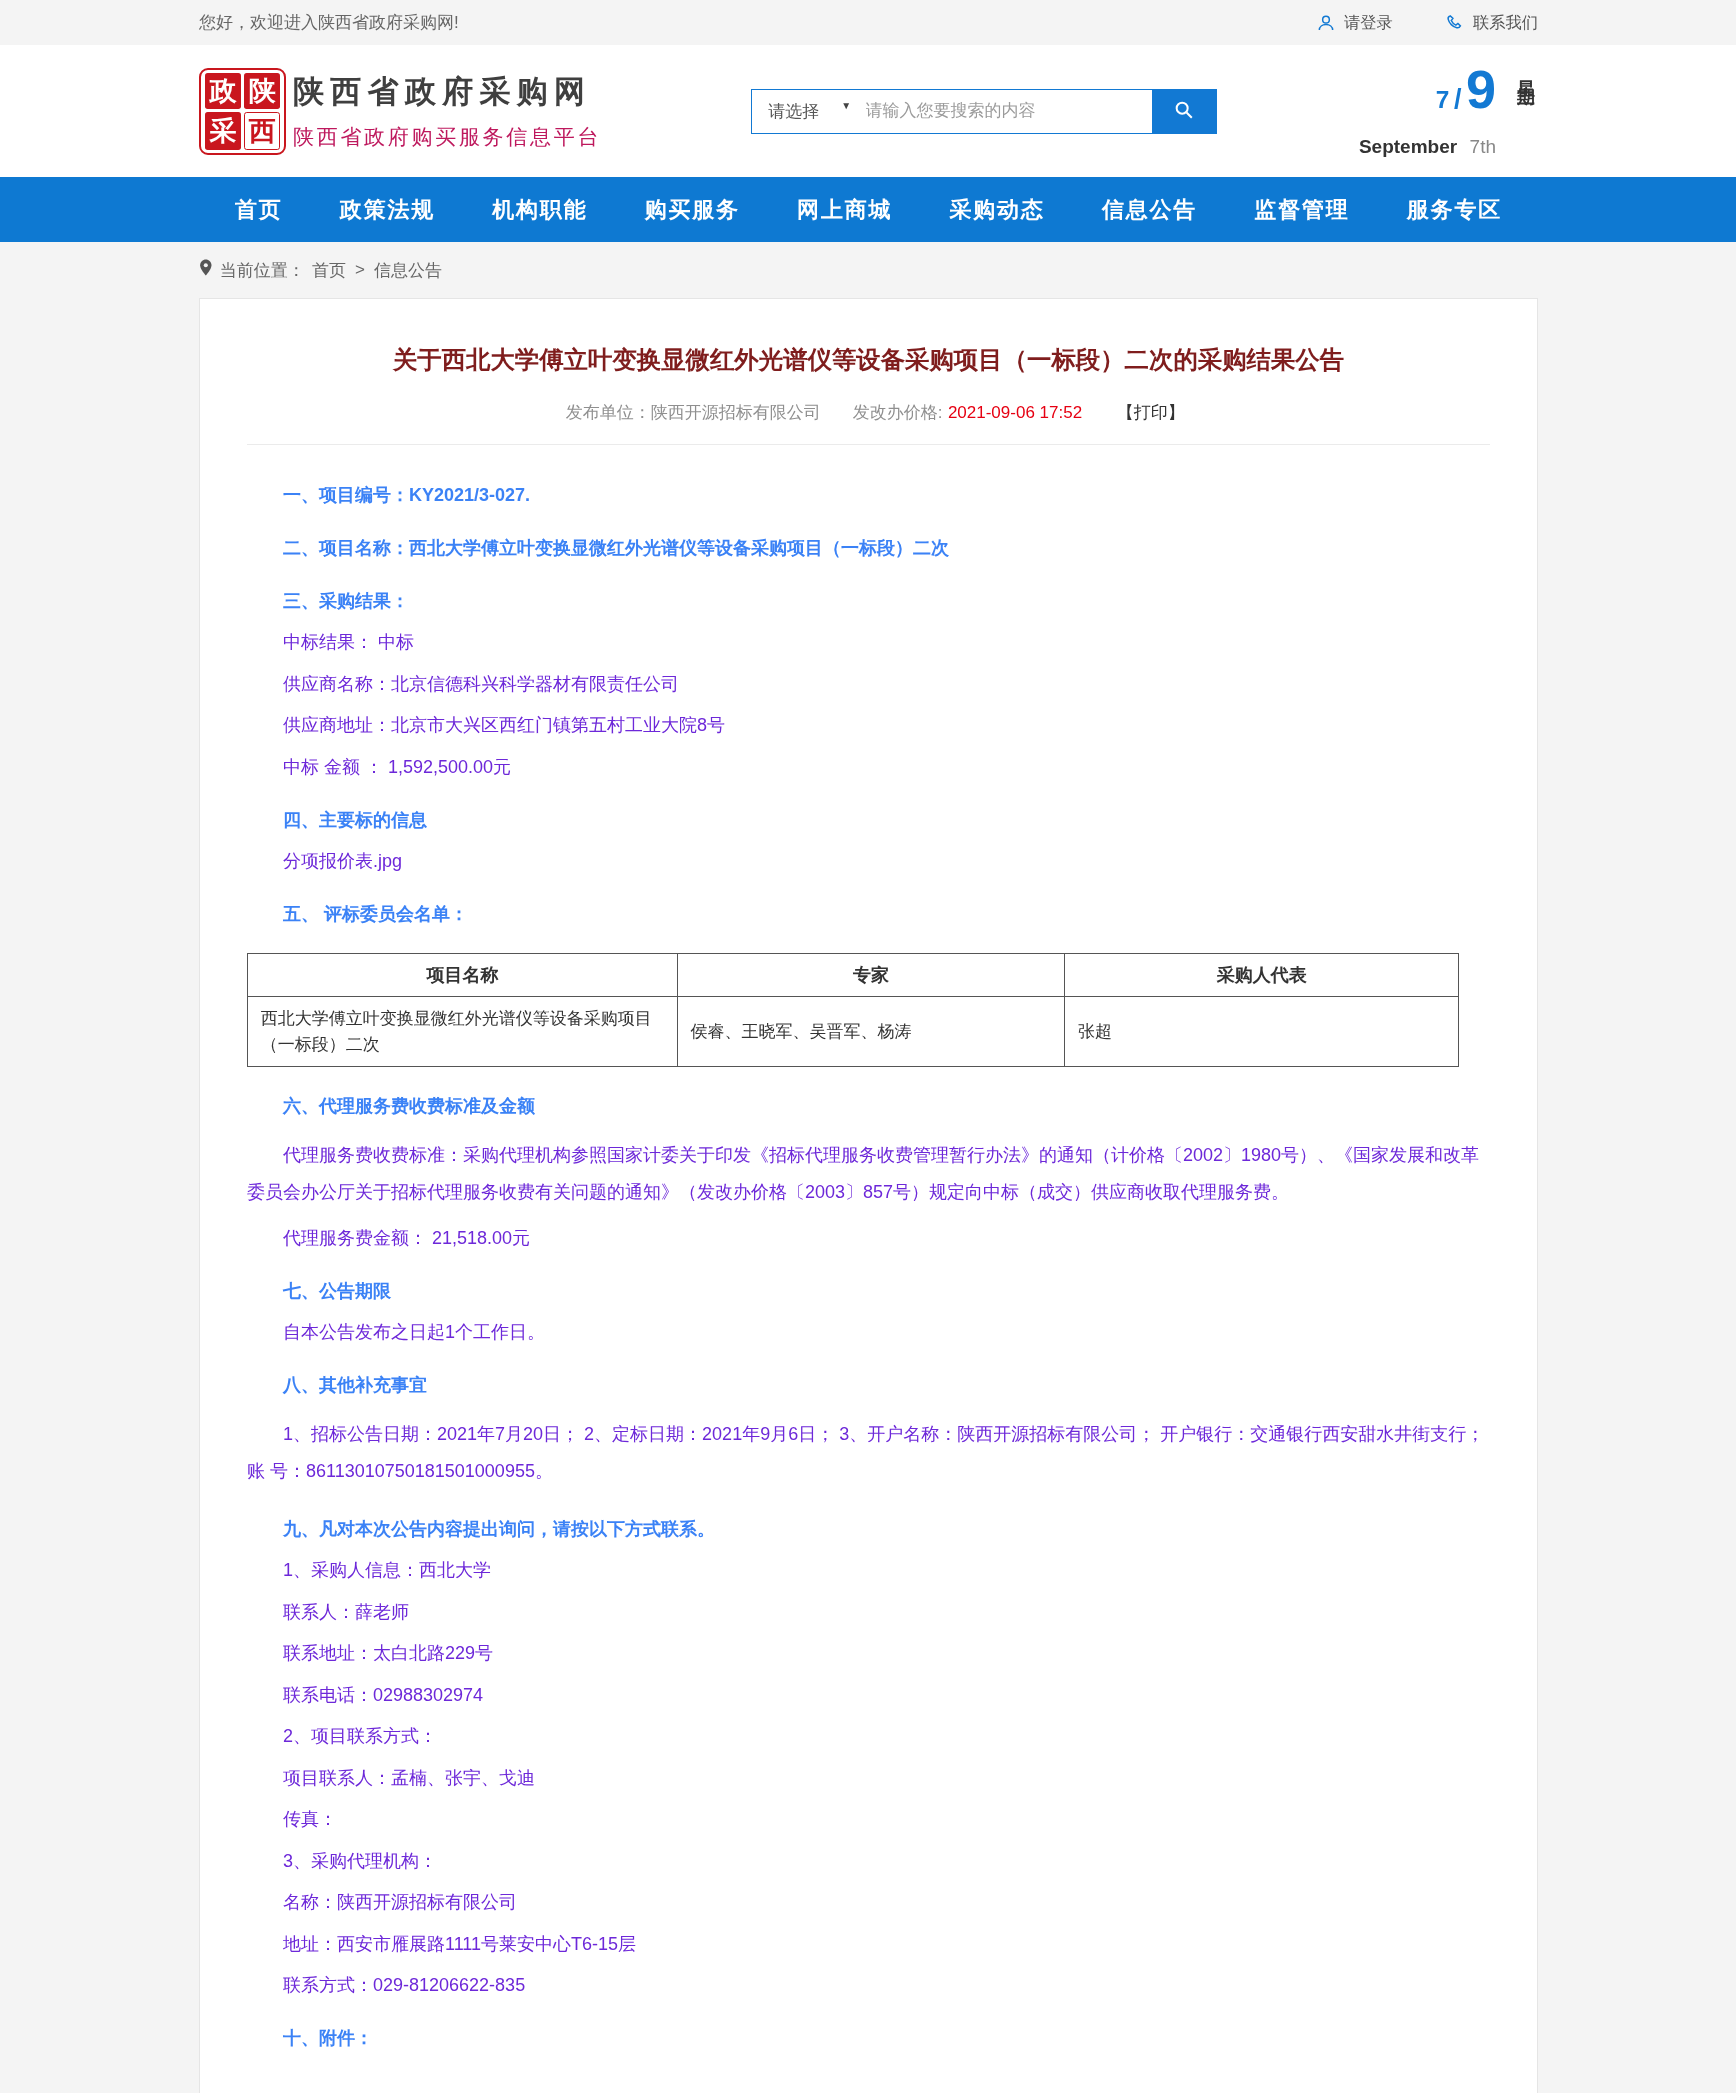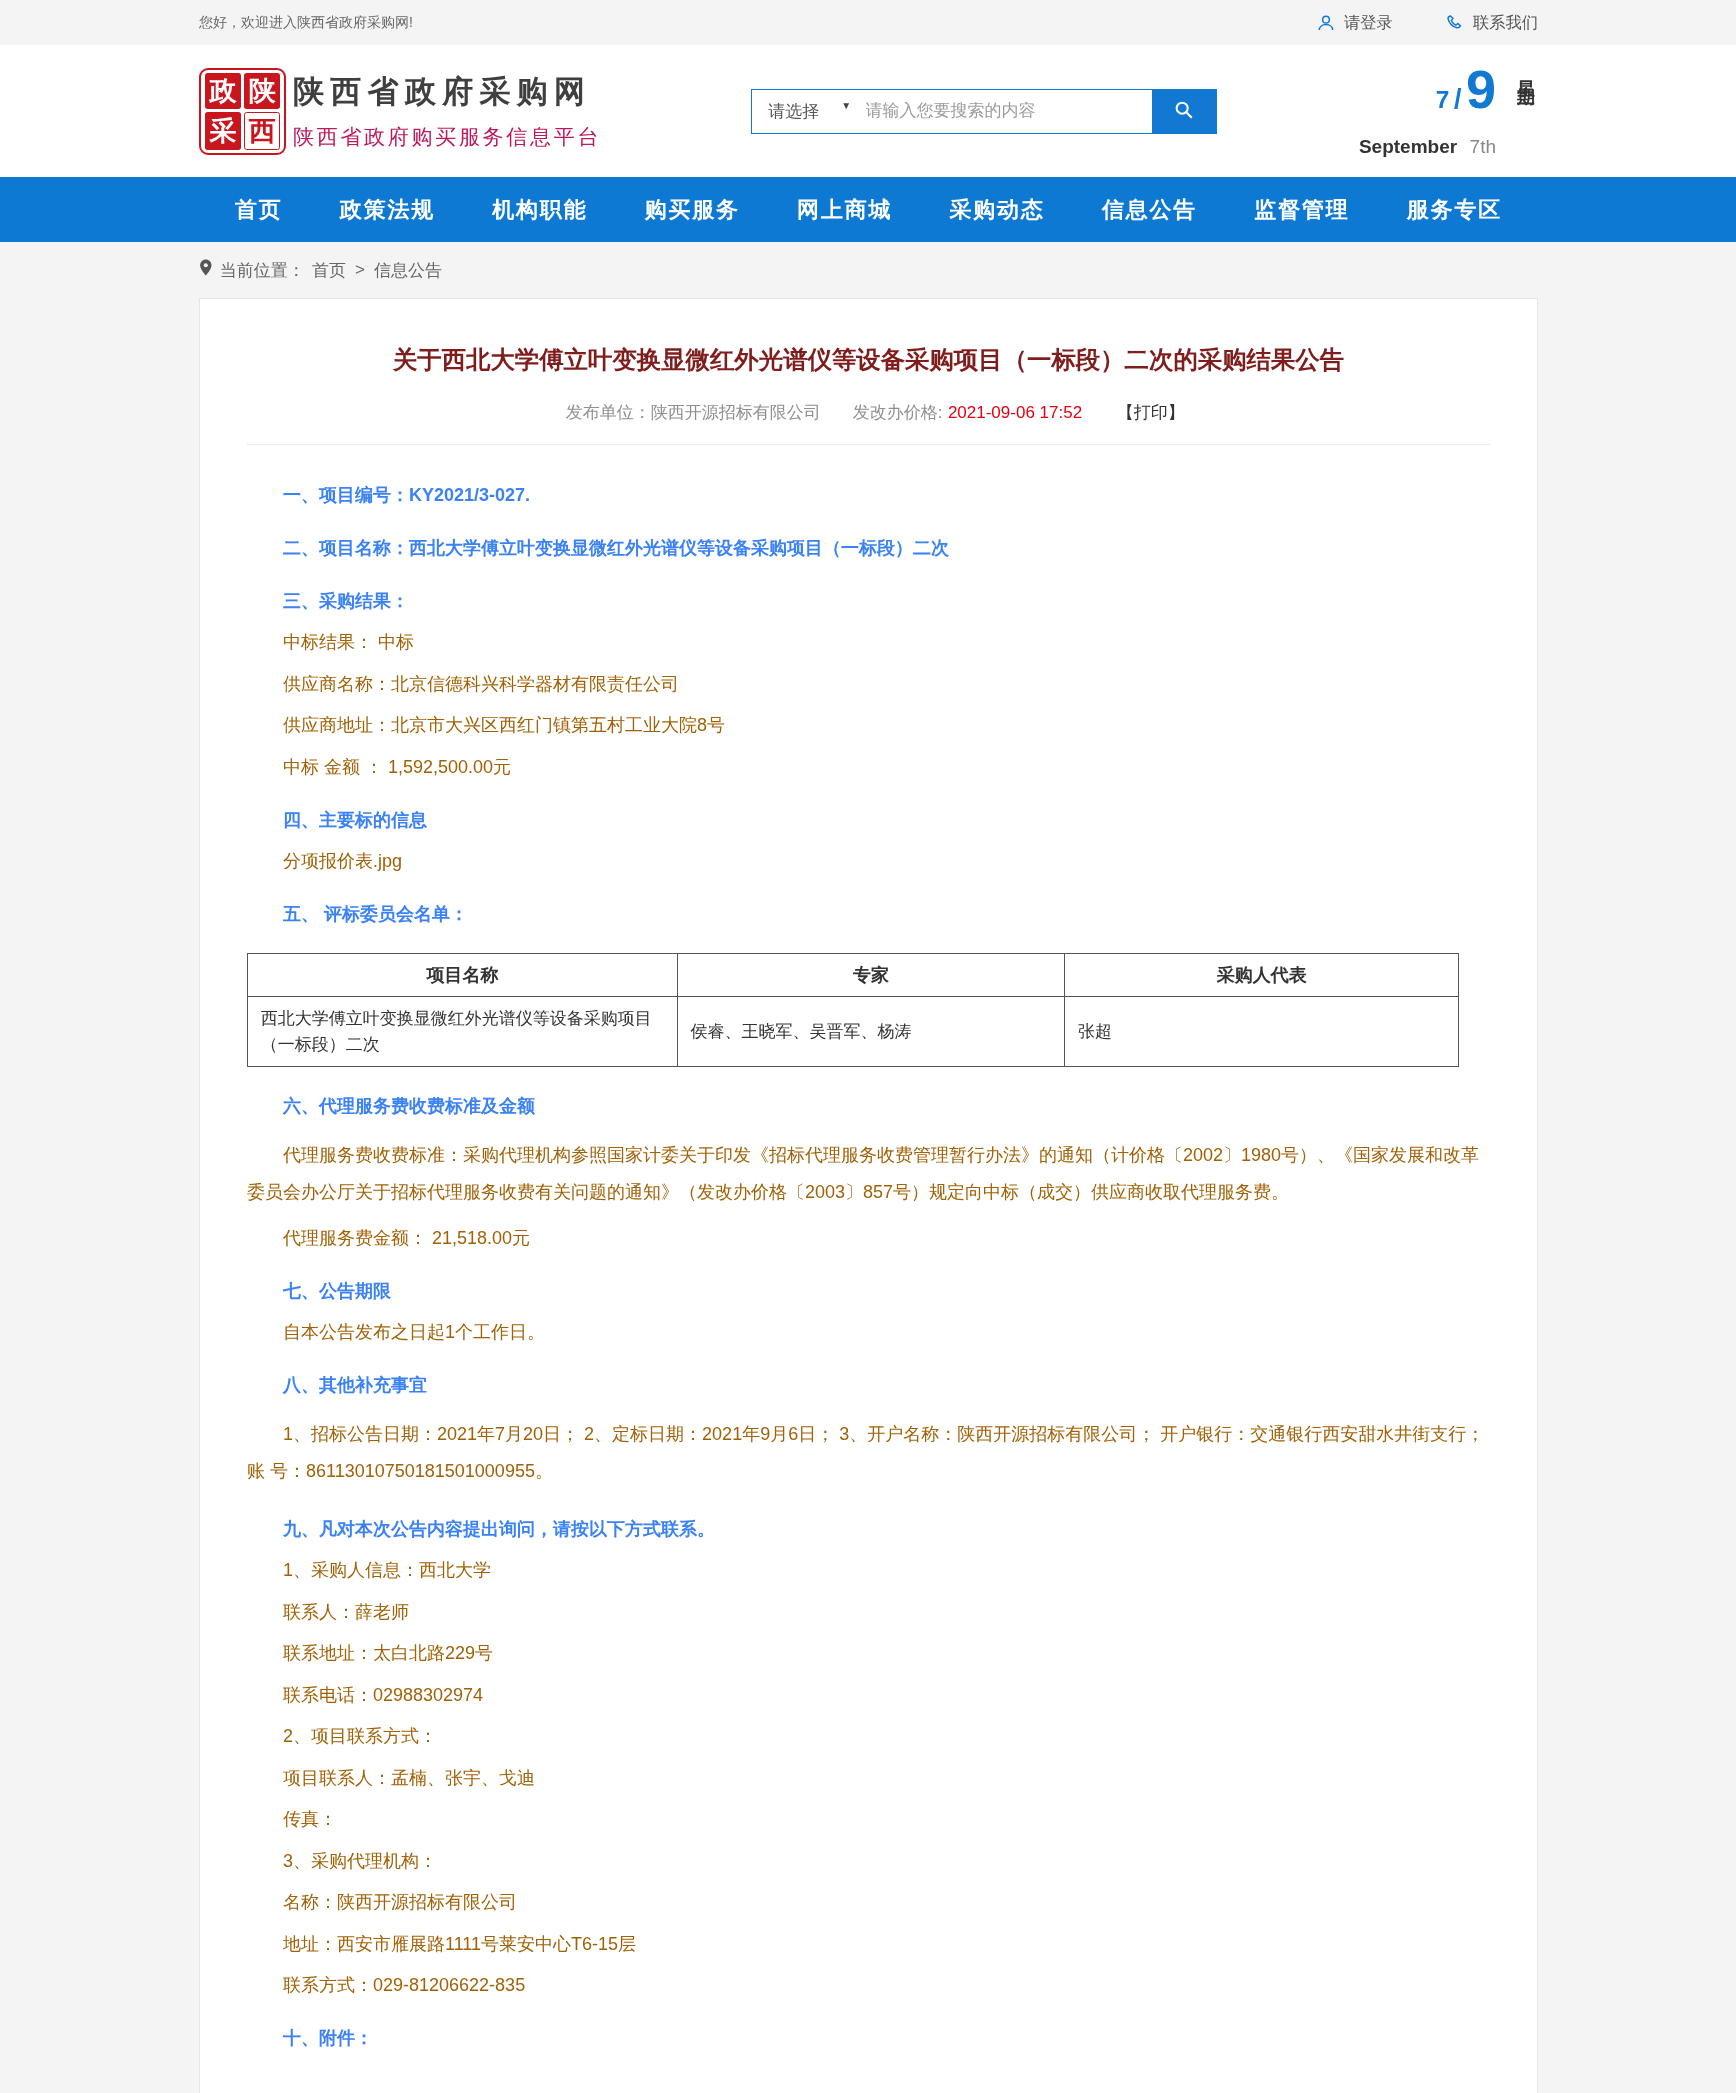--- a/index.html
+++ b/index.html
@@ -6,21 +6,21 @@
   body {
     width: 1737px; min-height: 2093px; margin: 0 auto;
     font-family: "Liberation Sans", "DejaVu Sans", sans-serif;
     background: #ffffff; color: #333;
   }
   .container { width: 1339px; margin: 0 auto; position: relative; }
 
   
   .topbar { height: 45px; background: #f4f4f4; }
   .topbar .container { display: flex; align-items: center; height: 100%; }
-  .tb-welcome { font-size: 14px; color: #666; }
+  .tb-welcome { font-size: 17px; color: #666; }
   .tb-links { margin-left: auto; display: flex; align-items: center; gap: 52px; }
   .tb-link { display: flex; align-items: center; gap: 8.1px; font-size: 16.3px; color: #555; cursor: pointer; }
   .tb-link svg { display: block; }
 
   
   .header { height: 132px; background: #fff; }
   .header .container { display: flex; align-items: center; height: 100%; }
   .logo { display: flex; align-items: center; }
   .seal {
     width: 87px; height: 87px; border: 2.7px solid #c9161e; border-radius: 9px;
@@ -75,21 +75,21 @@
 
   .card { background: #fff; border: 0.9px solid #e5e5e5; padding: 43px 47px 58px; }
   .article-title { text-align: center; font-size: 24.4px; font-weight: 700; color: #7f1d1d; line-height: 1.45; padding: 0 54px; }
   .article-meta { text-align: center; margin-top: 23.5px; font-size: 17px; color: #8f8f8f; }
   .article-meta .m-group { margin: 0 13.6px; }
   .meta-time-val { color: #e60012; margin-left: 5.4px; }
   .meta-print { color: #333; margin-left: 16.3px; cursor: pointer; }
   .article-sep { border-bottom: 0.9px solid #ebebeb; margin-top: 20px; }
 
   .article-body { padding-top: 11px; }
-  .article-body p { font-size: 18px; color: #a16207; line-height: 1.5; margin: 14.5px 0 0 36px; }
+  .article-body p { font-size: 18px; color: #6d28d9; line-height: 1.5; margin: 14.5px 0 0 36px; }
   .article-body p.bhead { font-weight: 700; margin-top: 26px; color: #3b82f6; }
   .article-body p.blong { margin-left: 0; text-indent: 36px; line-height: 2.05; margin-top: 16.3px; }
 
   .res-table { width: 97.5%; border-collapse: collapse; table-layout: fixed; margin: 25px 0 7.2px 0; }
   .res-table th { border: 0.9px solid #555; font-size: 18px; font-weight: 700; color: #333; text-align: center; padding: 9px 7.2px; background: #fff; }
   .res-table td { border: 0.9px solid #555; font-size: 17px; color: #333; padding: 9px 12.7px; line-height: 1.5; vertical-align: middle; }
   .res-table col.c1 { width: 35.5%; } .res-table col.c2 { width: 32%; } .res-table col.c3 { width: 32.5%; }
 </style>
 </head>
 <body>

